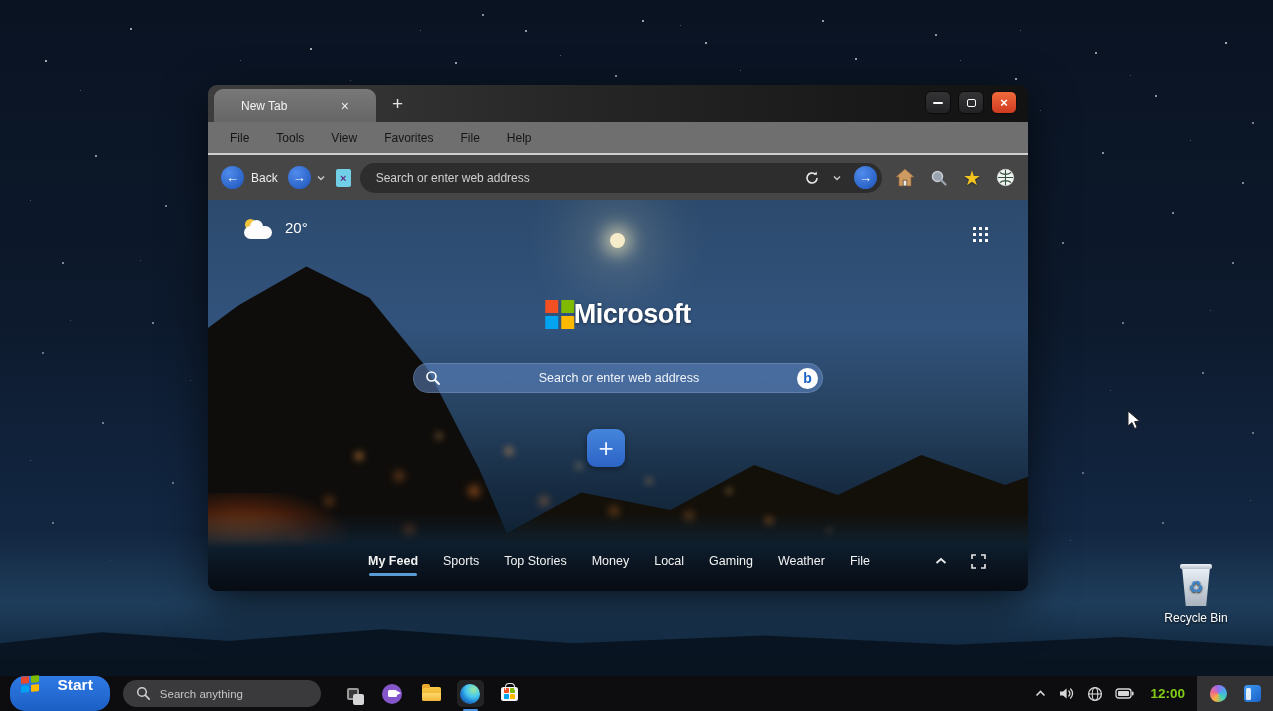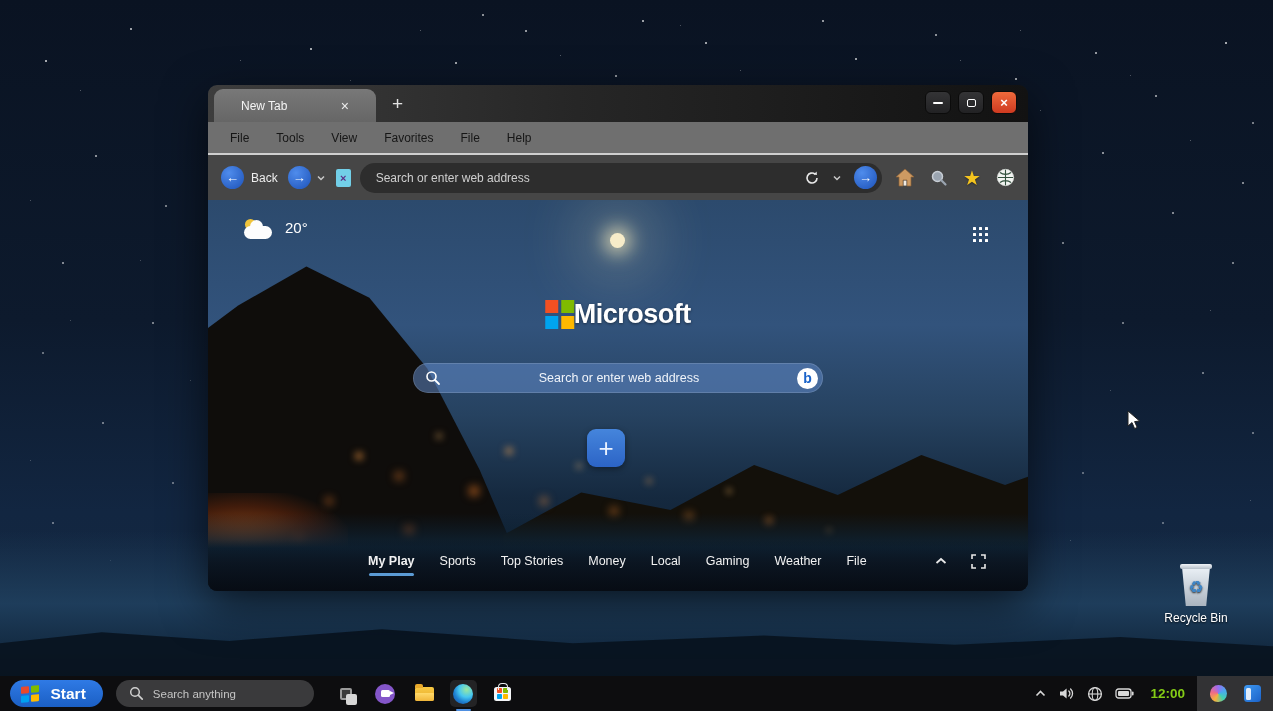--- a/index.html
+++ b/index.html
@@ -77,21 +77,21 @@
   .bin { width:32px; height:42px; margin:0 auto 5px; position:relative; }
   .bin-lid { position:absolute; top:0; left:0; width:32px; height:5px; background:linear-gradient(180deg,#f0f4f8,#b6bfc9); border-radius:2px; }
   .bin-body { position:absolute; top:5px; left:1px; width:30px; height:37px; background:linear-gradient(180deg,#e8eef4,#aab4bf); clip-path:polygon(4% 0,96% 0,84% 100%,16% 100%); display:flex; align-items:center; justify-content:center; }
   .bin-symbol { color:#3e86c8; font-size:17px; line-height:1; }
 
   
   .cursor { position:absolute; left:1127px; top:410px; }
 
   
   .taskbar { position:absolute; left:0; bottom:0; width:1273px; height:35px; background:#0d0d0f; display:flex; align-items:center; }
-  .start { margin-left:10px; height:27px; padding:0 17px 0 11px; background:linear-gradient(180deg,#2f7ae5,#1b5fc4); border-radius:15px; display:flex; align-items:center; gap:12px; color:#fff; font-weight:700; font-size:15.5px; flex:none; }
+  .start { margin-left:10px; height:35px; padding:0 17px 0 11px; background:linear-gradient(180deg,#2f7ae5,#1b5fc4); border-radius:15px; display:flex; align-items:flex-start; gap:19px; color:#fff; font-weight:700; font-size:15.5px; flex:none; }
   .winflag { display:grid; grid-template-columns:8px 8px; gap:1.5px; transform:skewY(-6deg); }
   .winflag span { width:8px; height:7px; border-radius:1px; }
   .tb-search { margin-left:13px; width:198px; height:27px; border-radius:14px; background:#3a3a3c; display:flex; align-items:center; gap:9px; padding:0 13px; flex:none; }
   .tb-search input { flex:1; background:transparent; border:none; outline:none; color:#c8c8c8; font-size:11.5px; font-family:"Liberation Sans",sans-serif; }
   .tb-search input::placeholder { color:#c4c4c4; opacity:1; }
   .tb-icons { margin-left:19px; display:flex; align-items:center; gap:12px; }
   .slot { width:27px; height:27px; border-radius:5px; display:flex; align-items:center; justify-content:center; position:relative; }
   .slot.active { background:#232325; }
   .slot.active::after { content:""; position:absolute; bottom:-4px; left:6px; width:15px; height:2.5px; border-radius:2px; background:#4f8fe0; }
   .tv-back { width:12px; height:12px; border:2px solid #9a9a9a; border-radius:2px; background:#3a3a3a; position:relative; }
@@ -242,21 +242,21 @@
             <line x1="10" y1="10" x2="14" y2="14" stroke="#fff" stroke-width="1.8" stroke-linecap="round"></line>
           </svg>
       </span>
       <input placeholder="Search or enter web address" style="">
       <span class="bing-circle">b</span>
     </div>
 
     <div class="add-tile">+</div>
 
     <div class="feedbar">
-      <span class="feed-tab active">My Play</span>
+      <span class="feed-tab active">My Feed</span>
       <span class="feed-tab">Sports</span>
       <span class="feed-tab">Top Stories</span>
       <span class="feed-tab">Money</span>
       <span class="feed-tab">Local</span>
       <span class="feed-tab">Gaming</span>
       <span class="feed-tab">Weather</span>
       <span class="feed-tab">File</span>
       <span class="feed-icons">
         <span style="display:flex;">
           <svg width="12" height="8" viewBox="0 0 12 8">

